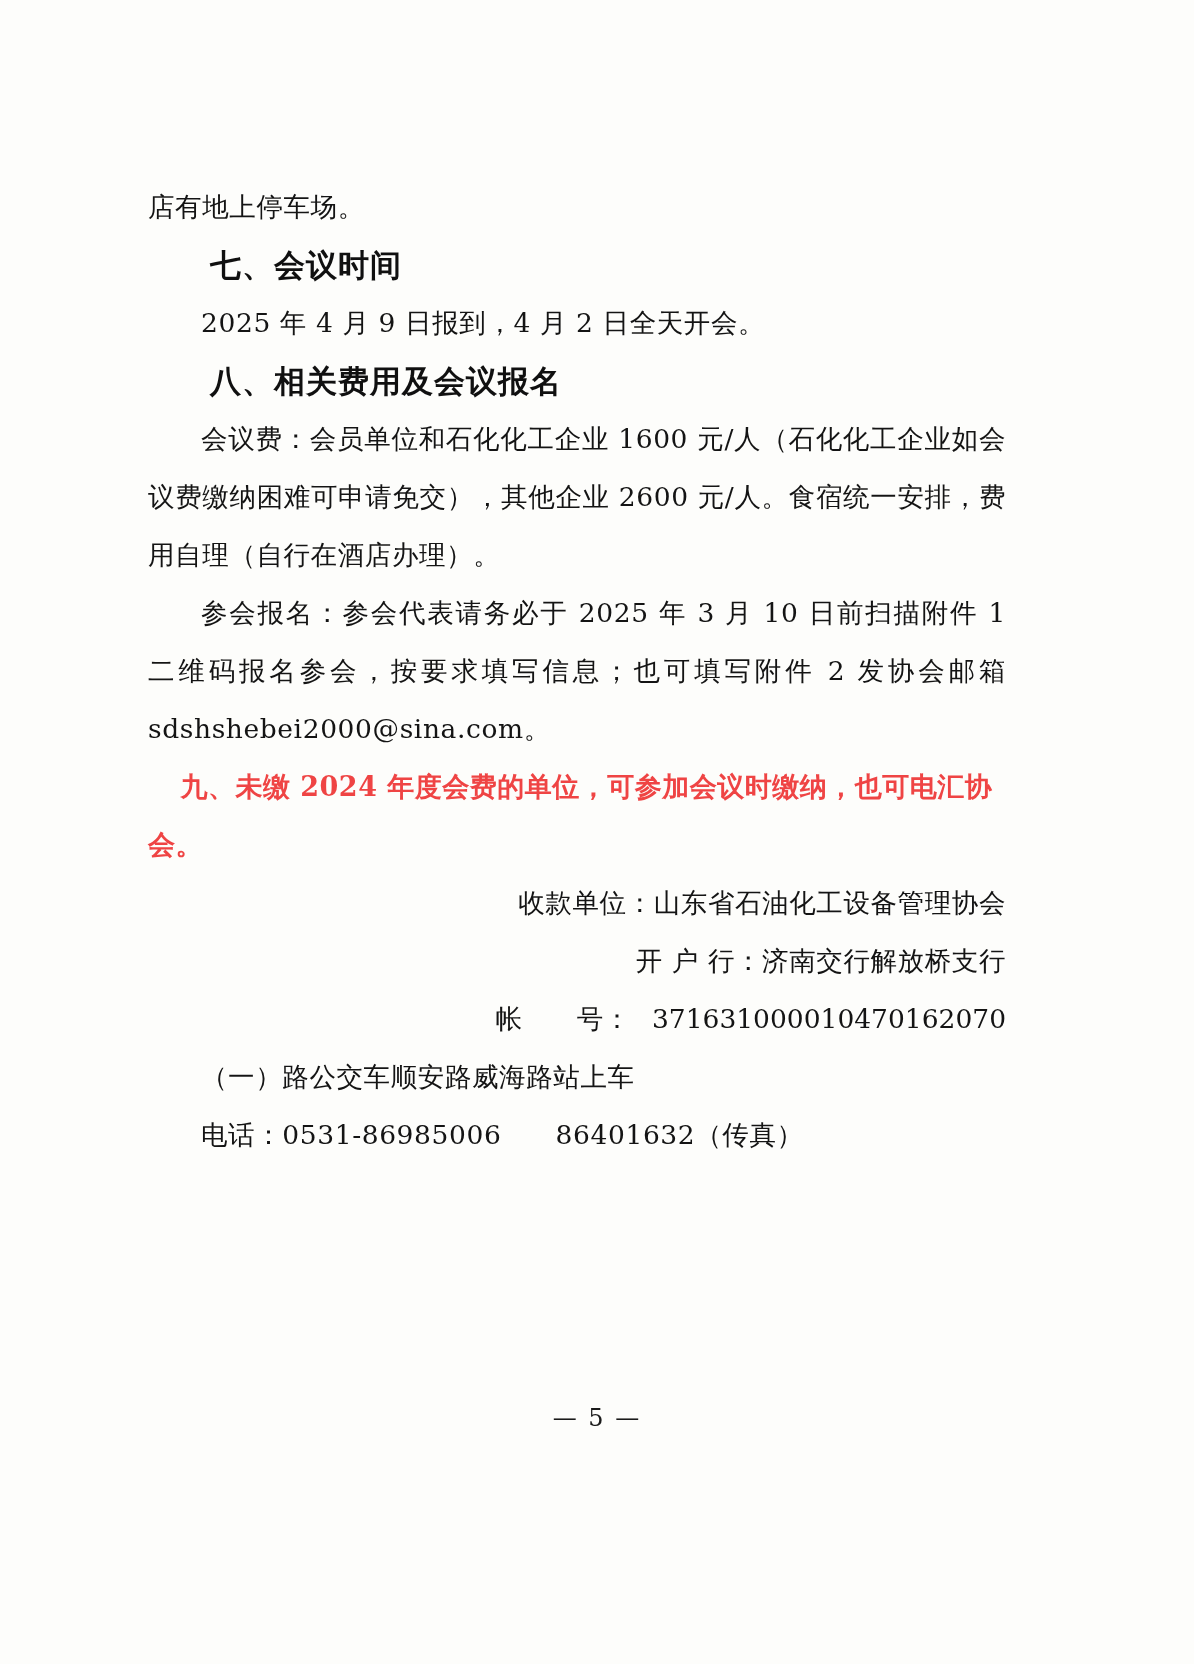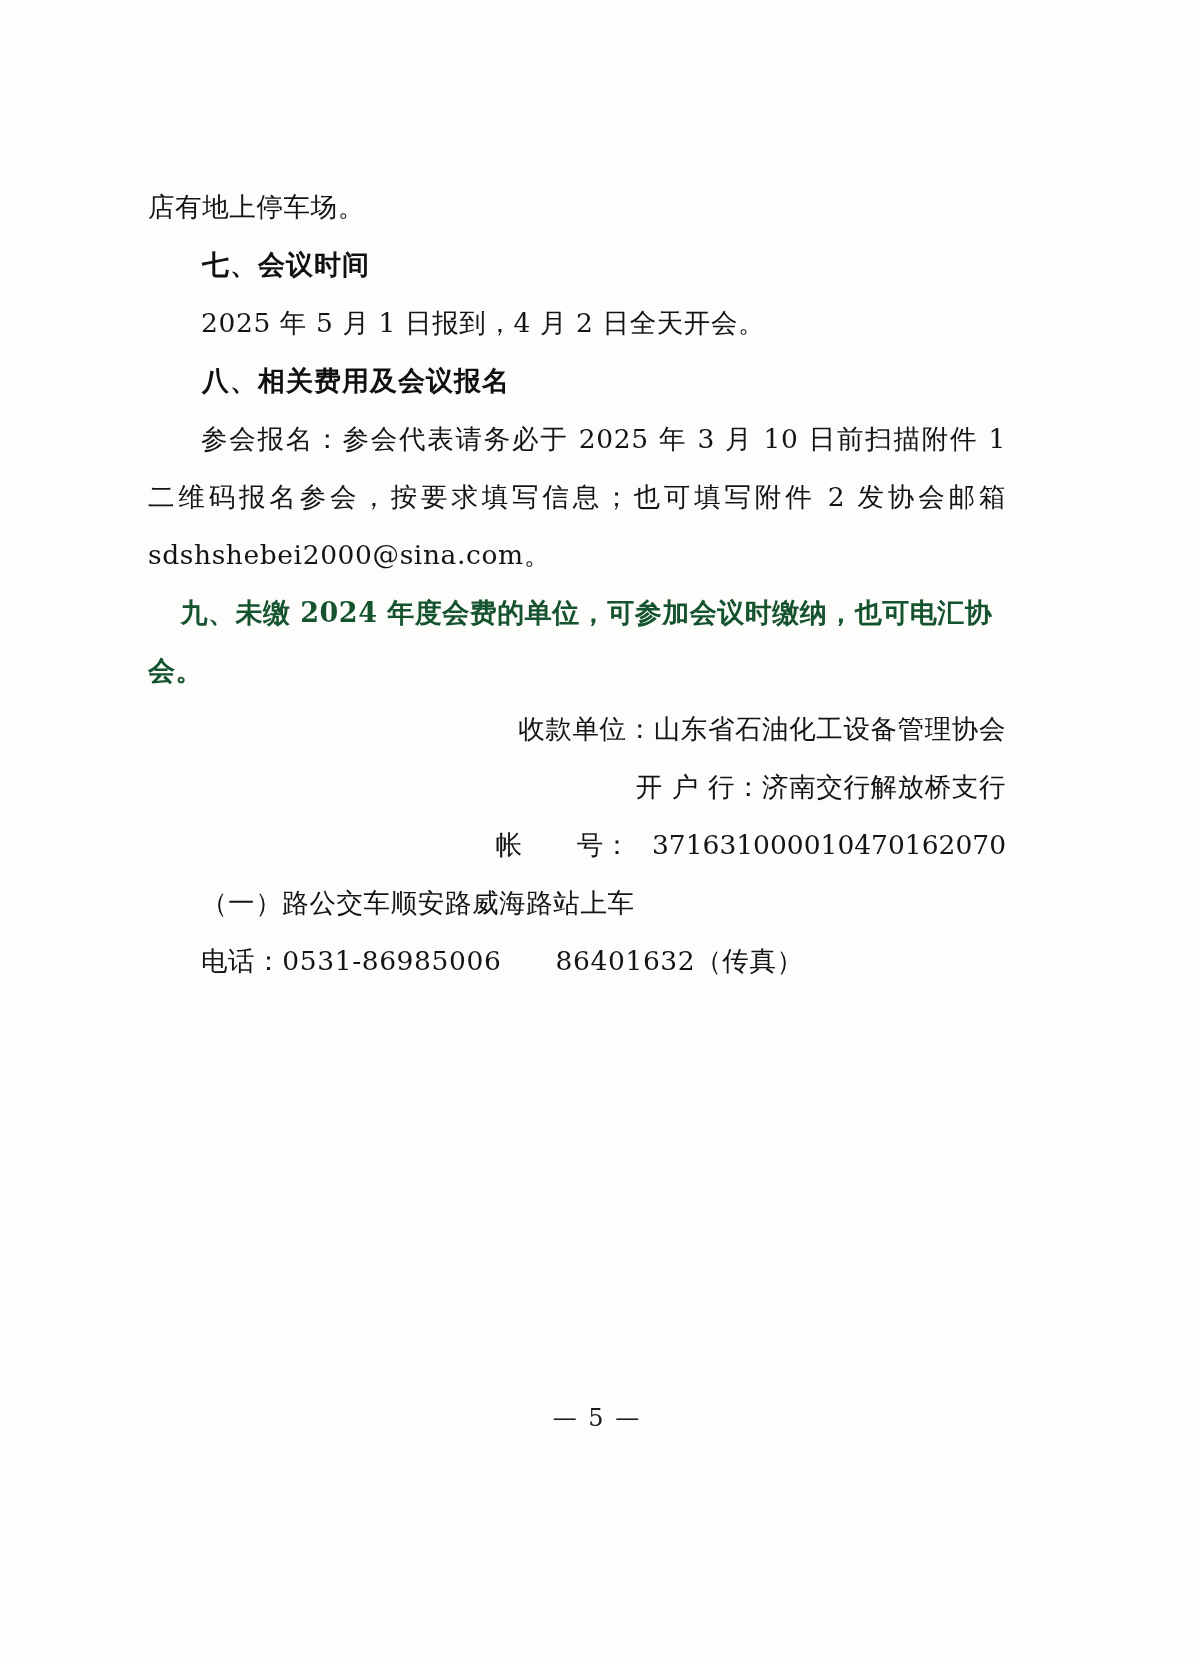--- a/index.html
+++ b/index.html
@@ -32,35 +32,35 @@
     letter-spacing: 0.6px;
     text-align: justify;
     text-justify: inter-ideograph;
     margin: 0;
     color: #141414;
   }
   .indent {
     text-indent: 2em;
   }
   .heading {
-    font-size: 27px;
+    font-size: 31px;
     line-height: 58px;
     font-weight: bold;
     text-indent: 2em;
     margin: 0;
     color: #101010;
     letter-spacing: 1px;
   }
   .heading-bold-all {
     font-size: 27px;
     line-height: 58px;
     font-weight: bold;
     text-indent: 1.2em;
     margin: 0;
-    color: #14532d;
+    color: #ef4444;
     letter-spacing: 0.5px;
   }
   .bank-line {
     font-size: 26.5px;
     line-height: 58px;
     margin: 0;
     text-indent: 2em;
     color: #141414;
     letter-spacing: 0.6px;
     text-align: right;
@@ -93,23 +93,24 @@
 <body>
 
 <div class="page">
 
   <div class="content">
 
     <p class="para">店有地上停车场。</p>
 
 
     <h2 class="heading">七、会议时间</h2>
-    <p class="para indent">2025 年 5 月 1 日报到，4 月 2 日全天开会。</p>
+    <p class="para indent">2025 年 4 月 9 日报到，4 月 2 日全天开会。</p>
 
     <h2 class="heading">八、相关费用及会议报名</h2>
+    <p class="para indent">会议费：会员单位和石化化工企业 1600 元/人（石化化工企业如会议费缴纳困难可申请免交），其他企业 2600 元/人。食宿统一安排，费用自理（自行在酒店办理）。</p>
     <p class="para indent">参会报名：参会代表请务必于 2025 年 3 月 10 日前扫描附件 1 二维码报名参会，按要求填写信息；也可填写附件 2 发协会邮箱 sdshshebei2000@sina.com。</p>
 
     <h2 class="heading-bold-all">九、未缴 2024 年度会费的单位，可参加会议时缴纳，也可电汇协会。</h2>
 
     <p class="bank-line">
       <span class="label-pad">收款单位：</span><span>山东省石油化工设备管理协会</span>
     </p>
     <p class="bank-line">
       <span class="label-pad">开 户 行：</span><span>济南交行解放桥支行</span>
     </p>

